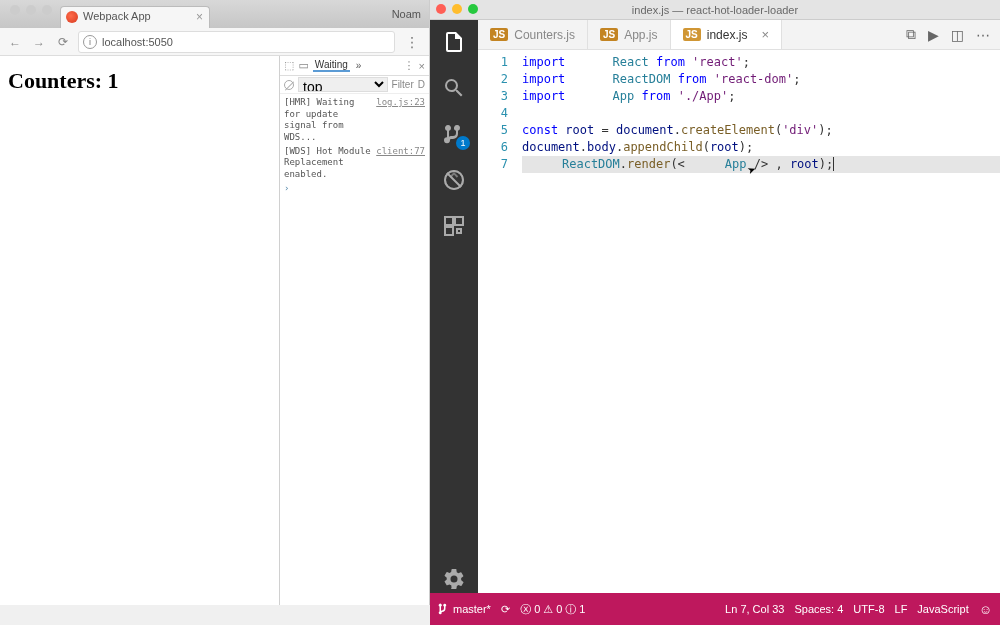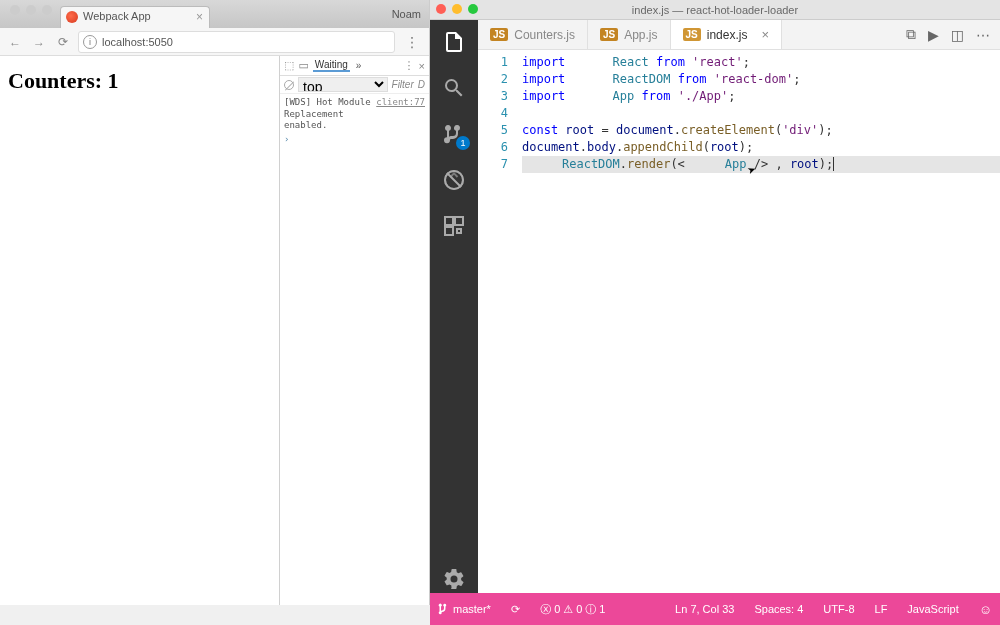--- a/index.html
+++ b/index.html
@@ -115,21 +115,21 @@
       position: relative;
     }
     .dt-filter .clr::after {
       content: ""; position: absolute; left: 4px; top: -1px;
       width: 1px; height: 12px; background: #aaa; transform: rotate(45deg);
     }
     .dt-filter select {
       font-size: 14px; border: 1px solid #ddd; height: 15px;
       flex: 1;
     }
-    .dt-filter .filter-label { color: #888; font-style: italic; }
+    .dt-filter .filter-label { color: #888; }
     .dt-log { flex: 1; padding: 3px 4px; font-family: Menlo, monospace; font-size: 9px; line-height: 1.3; }
     .dt-log .entry { margin-bottom: 2px; display: flex; }
     .dt-log .msg { flex: 1; color: #555; word-break: break-word; }
     .dt-log .src { color: #888; text-decoration: underline; margin-left: 3px; }
     .dt-log .prompt { color: #58a; }
 
     
     .vscode {
       flex: 1;
       height: 625px;
@@ -228,23 +228,23 @@
       margin-left: 0;
     }
     .mouse-cursor {
       position: absolute;
       font-size: 14px;
       color: #000;
       transform: rotate(-20deg);
     }
 
     .statusbar {
-      height: 20px; background: #ec4899; color: #fff;
+      height: 20px; background: #be185d; color: #fff;
       display: flex; align-items: center;
-      font-size: 11px; padding: 16px 8px; gap: 20px;
+      font-size: 11px; padding: 16px 8px; gap: 10px;
     }
     .statusbar .sb-item { display: flex; align-items: center; gap: 3px; }
     .statusbar .sb-spacer { flex: 1; }
     .statusbar svg { width: 12px; height: 12px; fill: #fff; vertical-align: middle; }
     .sb-smile { font-size: 13px; }
   </style>
 </head>
 <body>
 
 <div class="chrome">
@@ -287,20 +287,24 @@
       </div>
       <div class="dt-filter">
         <span class="clr"></span>
         <select>
           <option>top</option>
         </select>
         <span class="filter-label">Filter</span>
         <span class="filter-label">D</span>
       </div>
       <div class="dt-log" id="dt-log">
+          <div class="entry">
+            <span class="msg">[HMR] Waiting for update signal from WDS...</span>
+            <span class="src">log.js:23</span>
+          </div>
           <div class="entry">
             <span class="msg">[WDS] Hot Module Replacement enabled.</span>
             <span class="src">client:77</span>
           </div>
           <div class="entry">
             <span class="prompt">›</span>
           </div>
         </div>
     </div>
   </div>

